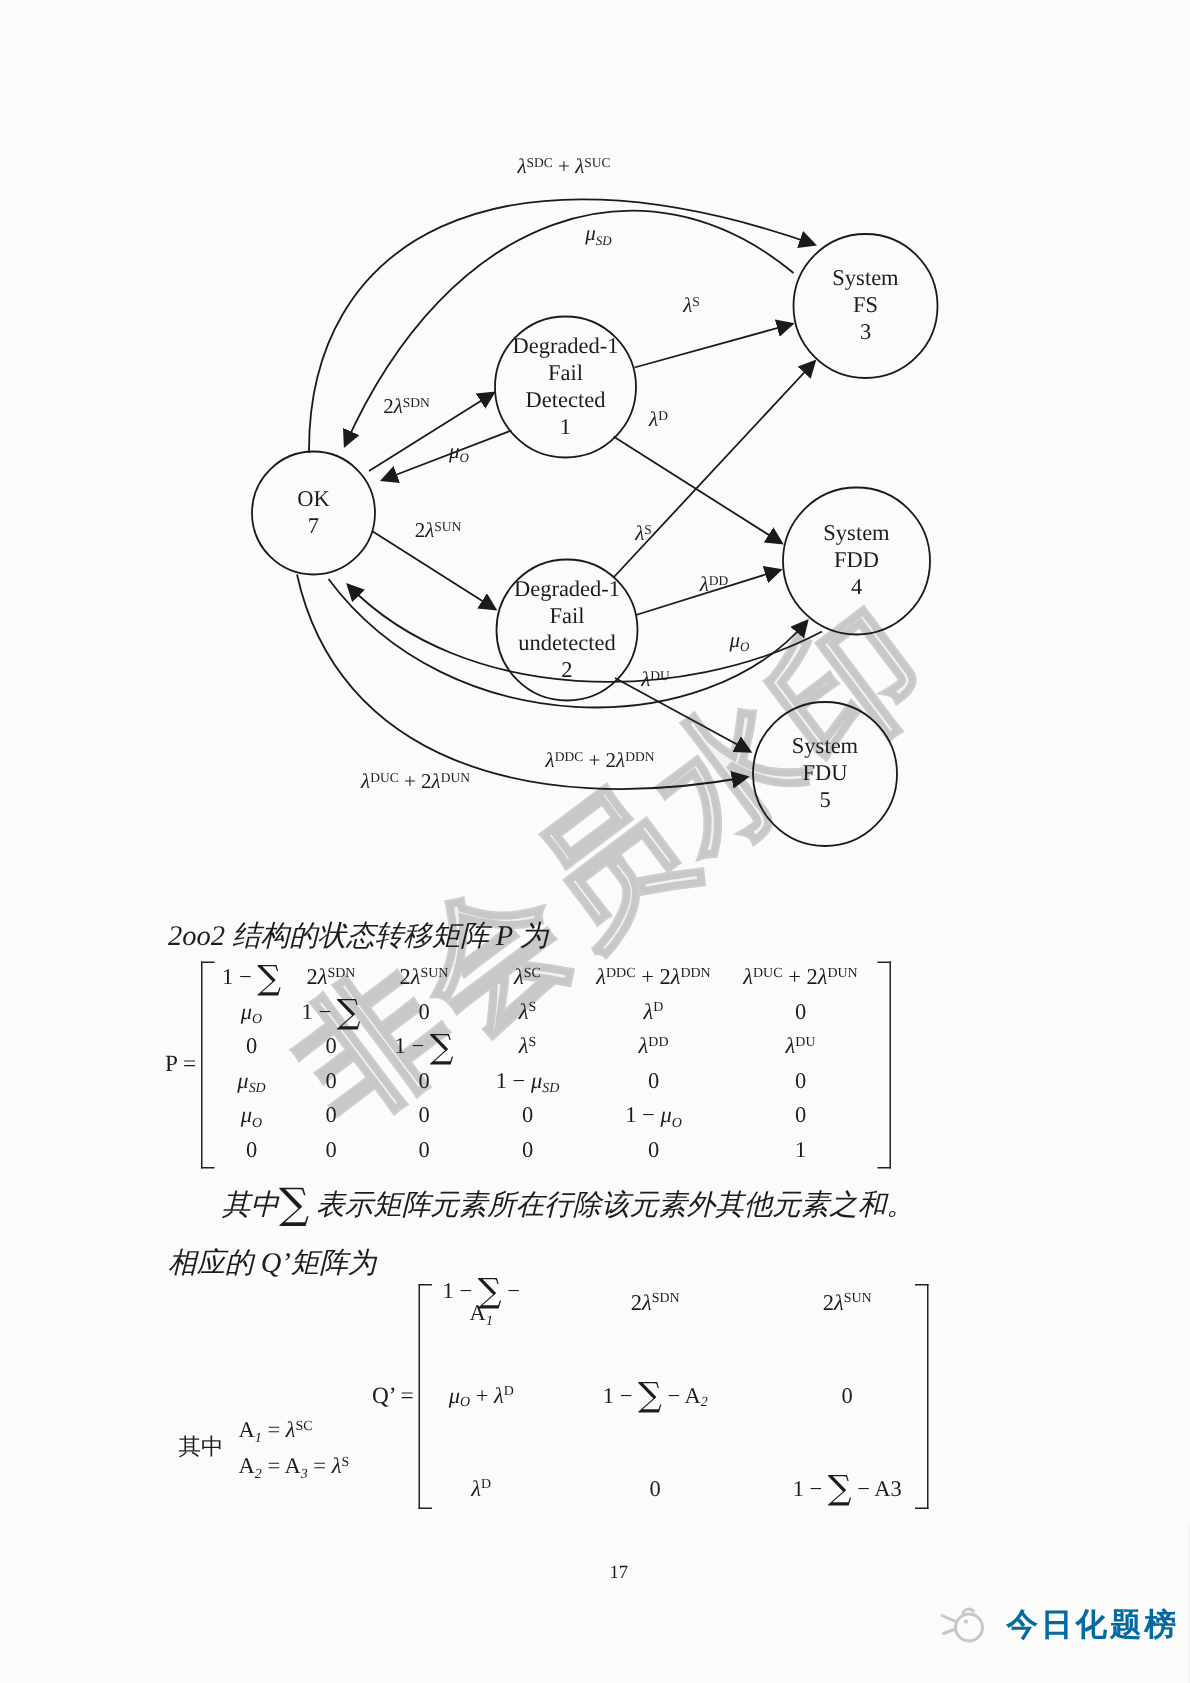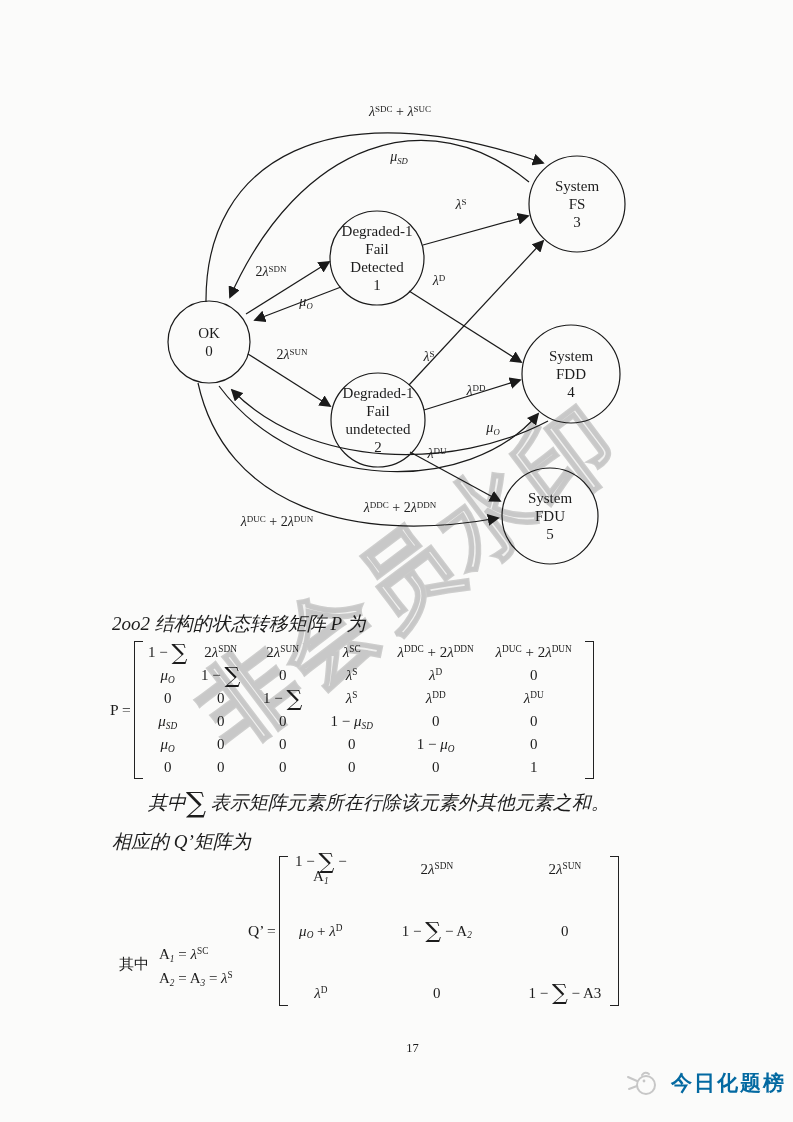--- a/index.html
+++ b/index.html
@@ -95,40 +95,40 @@
 
         <path d="M206,302 C205,160 330,88 543,163" marker-end="url(#arr)"></path>
         <path d="M529,182 C430,100 300,140 230,297" marker-end="url(#arr)"></path>
         <path d="M548,421 C455,470 310,470 232,390" marker-end="url(#arr)"></path>
         <path d="M219,386 C300,495 470,495 538,414" marker-end="url(#arr)"></path>
         <path d="M198,383 C225,505 350,545 498,518" marker-end="url(#arr)"></path>
       </g>
     </svg>
 
     <div class="nlbl" style="left:209px;top:342px;">OK
-0</div>
+7</div>
     <div class="nlbl" style="left:377px;top:258px;">Degraded-1
 Fail
 Detected
 1</div>
     <div class="nlbl" style="left:378px;top:420px;">Degraded-1
 Fail
 undetected
 2</div>
     <div class="nlbl" style="left:577px;top:204px;">System
 FS
 3</div>
     <div class="nlbl" style="left:571px;top:374px;">System
 FDD
 4</div>
     <div class="nlbl" style="left:550px;top:516px;">System
 FDU
 5</div>
 
-    <div class="elbl" style="left:376px;top:112px;margin-left:24px;"><i>λ</i><sup>SDC</sup> + <i>λ</i><sup>SUC</sup></div>
+    <div class="elbl" style="left:376px;top:112px;"><i>λ</i><sup>SDC</sup> + <i>λ</i><sup>SUC</sup></div>
     <div class="elbl" style="left:399px;top:157px;"><i>μ</i><sub>SD</sub></div>
     <div class="elbl" style="left:271px;top:272px;">2<i>λ</i><sup>SDN</sup></div>
     <div class="elbl" style="left:306px;top:302px;"><i>μ</i><sub>O</sub></div>
     <div class="elbl" style="left:461px;top:205px;"><i>λ</i><sup>S</sup></div>
     <div class="elbl" style="left:439px;top:281px;"><i>λ</i><sup>D</sup></div>
     <div class="elbl" style="left:292px;top:355px;">2<i>λ</i><sup>SUN</sup></div>
     <div class="elbl" style="left:429px;top:357px;"><i>λ</i><sup>S</sup></div>
     <div class="elbl" style="left:476px;top:391px;"><i>λ</i><sup>DD</sup></div>
     <div class="elbl" style="left:493px;top:428px;"><i>μ</i><sub>O</sub></div>
     <div class="elbl" style="left:437px;top:454px;"><i>λ</i><sup>DU</sup></div>

